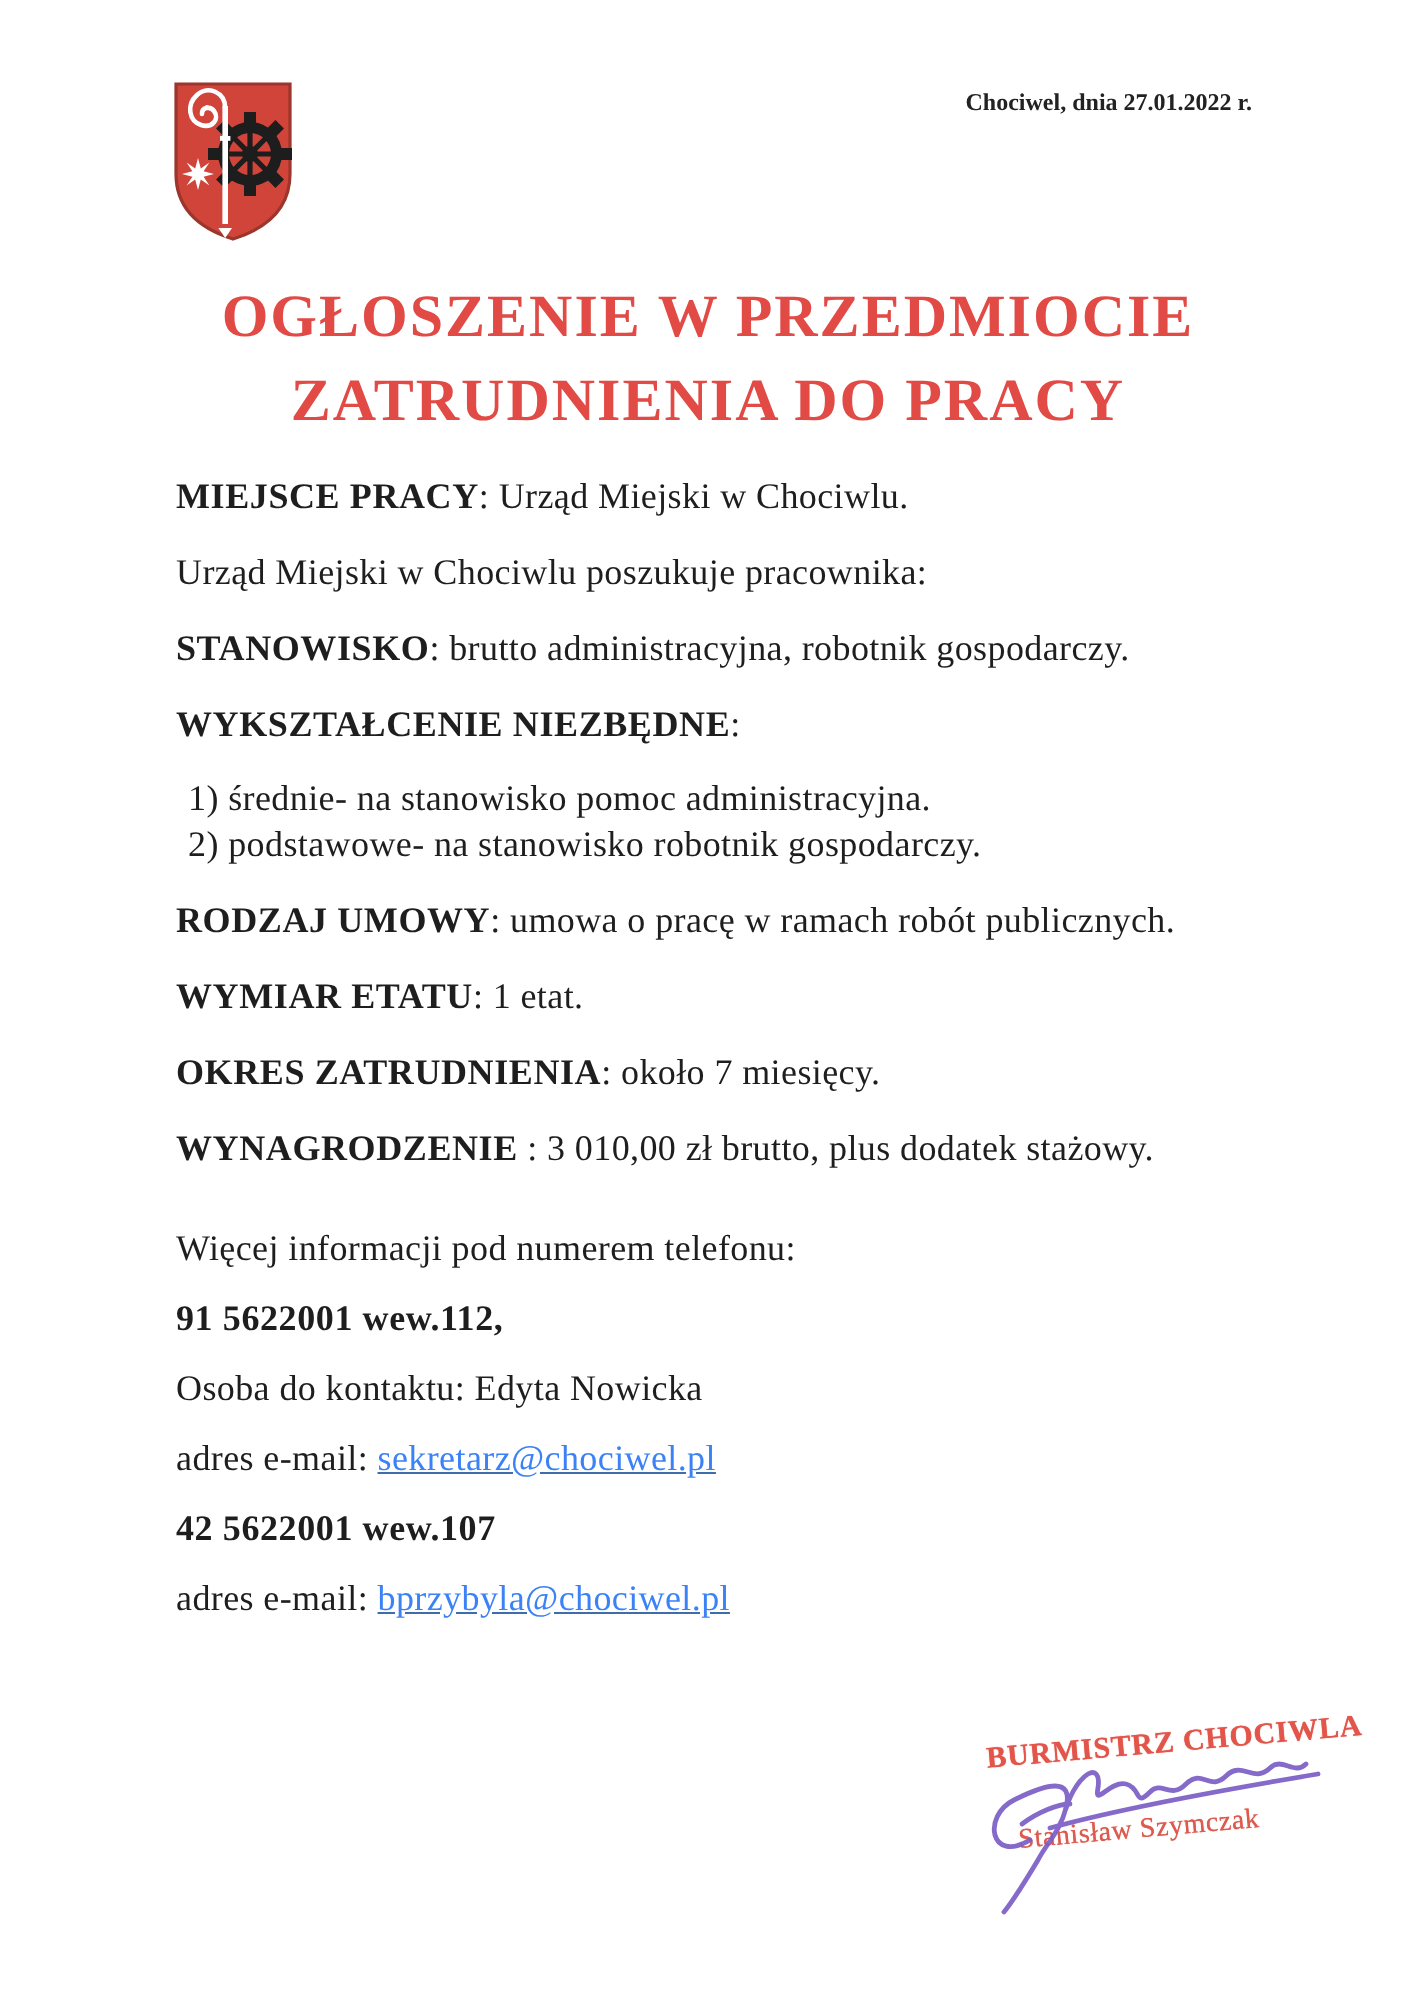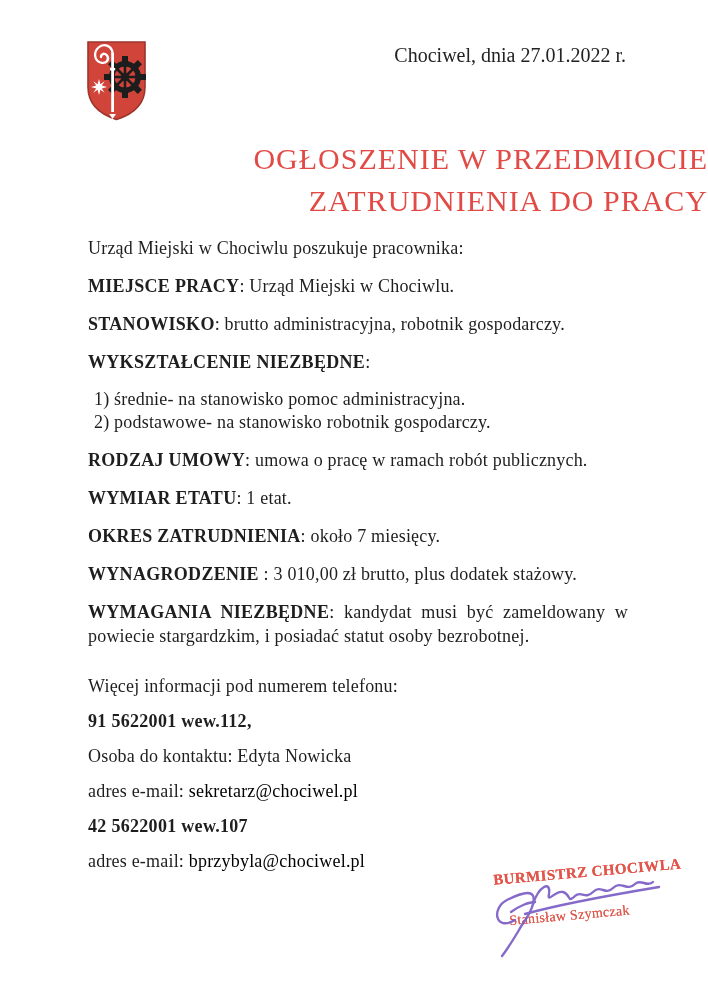--- a/index.html
+++ b/index.html
@@ -10,49 +10,50 @@
     background:#ffffff;
     font-family:"Liberation Serif", serif;
     color:#1e1e1e;
     overflow:hidden;
   }
 
   
   .herb { position:absolute; left:85px; top:40px; width:63px; height:82px; }
   .date-line {
     position:absolute; top:44px; right:82px;
-    font-size:20px; color:#222;
+    font-size:12px; color:#222;font-weight:bold;
   }
 
   
   .doc-title {
     position:absolute; top:138px; left:0; width:100%;
-    text-align:right;
+    text-align:center;
     color:#e14a45;
-    font-weight:normal;
+    font-weight:bold;
     font-size:30px;
     line-height:42px;
     letter-spacing:1px;
   }
 
   
   .content {
     position:absolute; top:236px; left:88px; width:540px;
     font-size:18px; line-height:24px;
     letter-spacing:0.2px;
   }
   .content p { margin:0 0 14px 0; }
   .content b { font-weight:bold; letter-spacing:0.3px; }
   .edu-list { margin:12px 0 14px 0; padding:0; list-style:none; }
   .edu-list li { margin:0 0 0 6px; line-height:23px; }
   .justify { text-align:justify; }
   .contact-head { margin-top:26px !important; }
   .contact p { margin:0 0 11px 0; }
   .email-link {
-    color:#000000;
+    color:#3b82f6;
+    text-decoration:underline;
     text-decoration-color:#3f6cab;
     cursor:pointer;
   }
 
   
   .stamp {
     position:absolute; left:487px; top:860px; width:185px; height:110px;
   }
   .stamp-title {
     position:absolute; left:6px; top:4px; width:180px;
@@ -121,42 +122,41 @@
 
   <div class="date-line">Chociwel, dnia 27.01.2022 r.</div>
 
   <div class="doc-title">
     <div>OGŁOSZENIE W PRZEDMIOCIE</div>
     <div>ZATRUDNIENIA DO PRACY</div>
   </div>
 
   <div class="content">
 
+    <p><b>MIEJSCE PRACY</b><span>: Urząd Miejski w Chociwlu.</span></p>
+
     <p>Urząd Miejski w Chociwlu poszukuje pracownika:</p>
-
-    <p><b>MIEJSCE PRACY</b><span>: Urząd Miejski w Chociwlu.</span></p>
 
     <p><b>STANOWISKO</b><span>: brutto administracyjna, robotnik gospodarczy.</span></p>
 
     <p><b>WYKSZTAŁCENIE NIEZBĘDNE</b><span>:</span></p>
 
     <ul class="edu-list">
       <li>1) średnie- na stanowisko pomoc administracyjna.</li>
       <li>2) podstawowe- na stanowisko robotnik gospodarczy.</li>
     </ul>
 
     <p><b>RODZAJ UMOWY</b><span>: umowa o pracę w ramach robót publicznych.</span></p>
 
     <p><b>WYMIAR ETATU</b><span>: 1 etat.</span></p>
 
     <p><b>OKRES ZATRUDNIENIA</b><span>: około 7 miesięcy.</span></p>
 
     <p><b>WYNAGRODZENIE</b><span> : 3 010,00 zł brutto, plus dodatek stażowy.</span></p>
 
-    <p class="justify"><b>WYMAGANIA NIEZBĘDNE</b><span>: kandydat musi być zameldowany w powiecie stargardzkim, i posiadać statut osoby bezrobotnej.</span></p>
 
     <div class="contact">
       <p class="contact-head">Więcej informacji pod numerem telefonu:</p>
       <p><b>91 5622001 wew.112,</b></p>
       <p>Osoba do kontaktu: Edyta Nowicka</p>
       <p><span>adres e-mail: </span><a class="email-link">sekretarz@chociwel.pl</a></p>
       <p><b>42 5622001 wew.107</b></p>
       <p><span>adres e-mail: </span><a class="email-link">bprzybyla@chociwel.pl</a></p>
     </div>
   </div>

